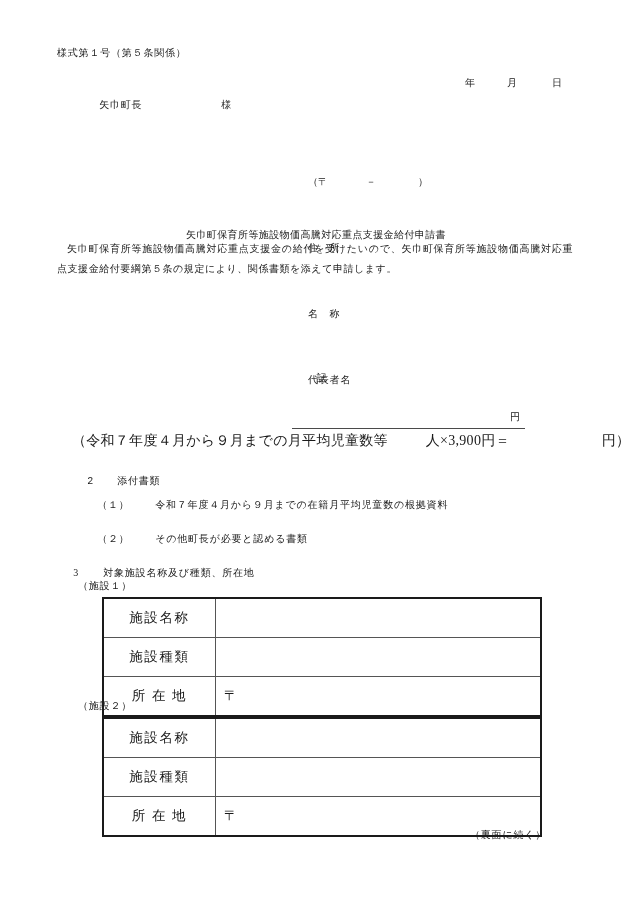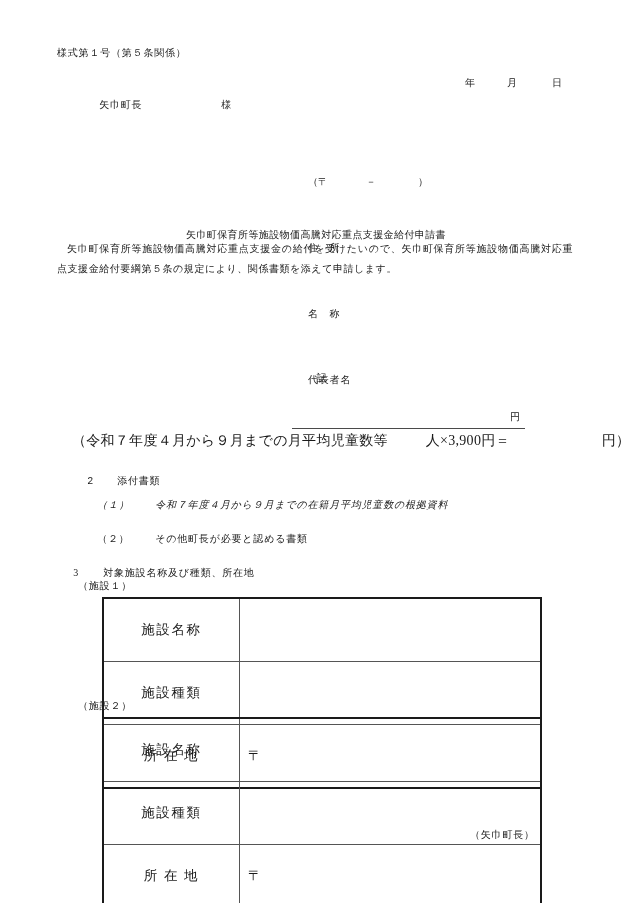--- a/index.html
+++ b/index.html
@@ -66,21 +66,21 @@
     border-bottom: 1px solid #4a4a4a;
   }
   #amount-unit      { left: 510px; top: 412px; }
   #sec1-note        { left: 72px;  top: 434px; letter-spacing: 0.02em; }
   #sec1-note .gap1  { display: inline-block; width: 38px; }
   #sec1-note .gap2  { display: inline-block; width: 92px; }
 
   
   #sec2-label       { left: 60px;  top: 467px; font-family: Liberation Mono, monospace; }
   #sec2-label .num  { display: inline-block; width: 30px; }
-  #sec2-item-1      { left: 84px;  top: 490px; font-style: italic; }
+  #sec2-item-1      { left: 84px;  top: 490px; }
   #sec2-item-2      { left: 84px;  top: 524px; }
   .enum             { display: inline-block; width: 58px; }
 
   
   #sec3-label       { left: 60px;  top: 558px; }
   #sec3-label .num  { display: inline-block; width: 30px; }
   #fac1-caption     { left: 78px;  top: 581px; }
   #fac2-caption     { left: 78px;  top: 701px; }
 
   
@@ -90,21 +90,21 @@
     width: 440px;
     border-collapse: collapse;
     border: 2px solid #1a1a1a;
     table-layout: fixed;
   }
   #fac-table-1 { top: 597px; }
   #fac-table-2 { top: 717px; }
   .fac-table td {
     border: 1px solid #555555;
     height: 30px;
-    padding: 16px;
+    padding: 4px;
     font-size: 13.5px;
     letter-spacing: 0.12em;
   }
   .fac-table td.lbl {
     width: 103px;
     text-align: center;
     vertical-align: middle;
   }
   .fac-table td.val {
     text-align: left;
@@ -192,15 +192,15 @@
         <td class="lbl">施設種類</td>
         <td class="val"></td>
       </tr>
       <tr>
         <td class="lbl">所 在 地</td>
         <td class="val">〒</td>
       </tr>
     </tbody>
   </table>
 
-  <div class="t" id="footer-note">（矢巾町長）</div>
+  <div class="t" id="footer-note">（裏面に続く）</div>
 
 </div>
 
 </body></html>

